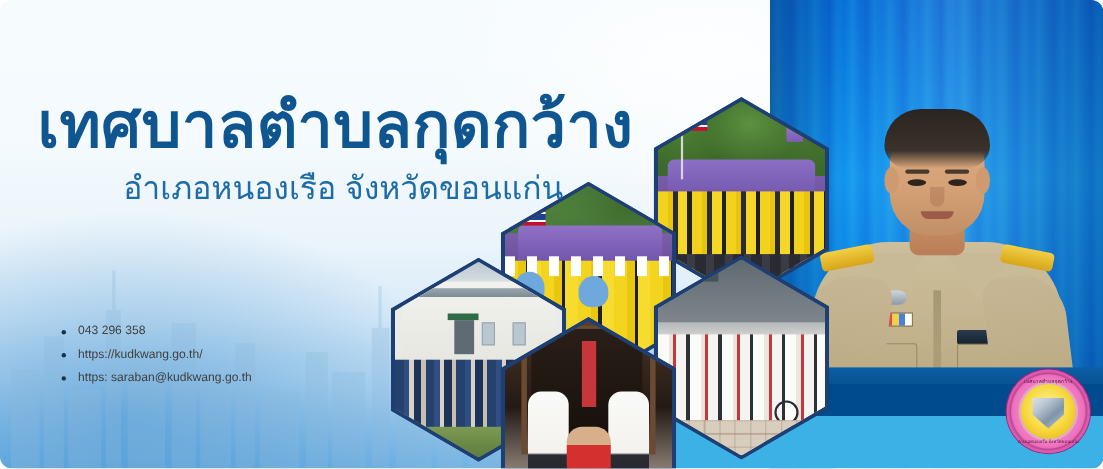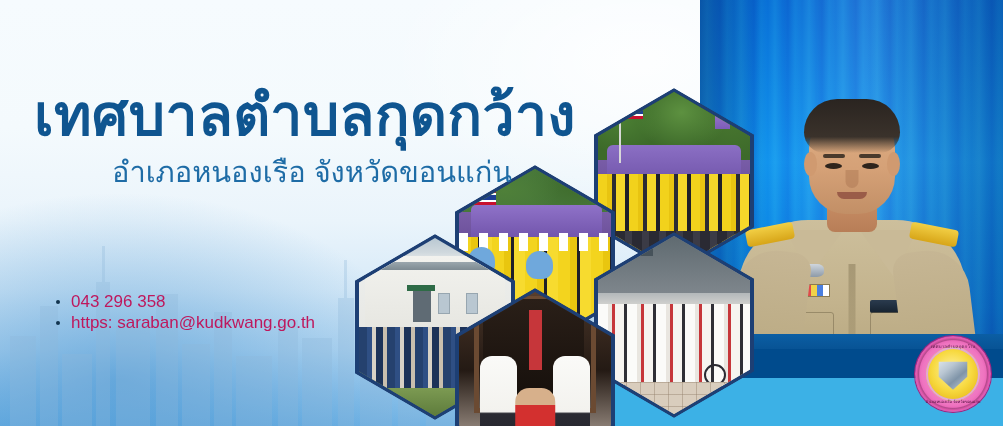--- a/index.html
+++ b/index.html
@@ -7,20 +7,21 @@
   html,body{
     background:#ffffff;
     font-family:"Liberation Sans","DejaVu Sans",sans-serif;
   }
   .banner{
     position:relative;
     width:1003px;
     height:426px;
     overflow:hidden;
     background:#f3f9fd;
+    border-radius:11px;
   }
 
   
   .bg-left{
     position:absolute; left:0; top:0; width:760px; height:426px;
     background:
       linear-gradient(to bottom,
         #f6fbfe 0%, #f4fafd 30%, #eaf4fb 52%, #d7eaf8 68%,
         #b6d8f2 82%, #8dc2ea 92%, #6fb2e4 100%);
   }
@@ -197,23 +198,23 @@
     font-size:29px; line-height:1.1; font-weight:400;
     color:#1e6ca6; white-space:nowrap;
   }
   .contact{
     position:absolute; left:54px; top:291px;
     list-style:none;
   }
   .contact li{
     position:relative;
     padding-left:17px;
-    font-size:17px;
+    font-size:11px;
     line-height:21px;
-    color:#be185d;
+    color:#404040;
     white-space:nowrap;
   }
   .contact li::before{
     content:""; position:absolute; left:2px; top:9px;
     width:4px; height:4px; border-radius:50%; background:#12344f;
   }
 
   
   .collage{ position:absolute; left:0; top:0; width:1003px; height:426px; }
   .hex{
@@ -527,20 +528,21 @@
         </div>
       </div>
     </div>
   </div>
 
   <div class="title">เทศบาลตำบลกุดกว้าง</div>
   <div class="subtitle">อำเภอหนองเรือ จังหวัดขอนแก่น</div>
 
   <ul class="contact">
     <li>043 296 358</li>
+    <li>https://kudkwang.go.th/</li>
     <li>https: saraban@kudkwang.go.th</li>
   </ul>
 
   <div class="seal">
     <div class="seal-ring-text"></div>
     <div class="seal-label">เทศบาลตำบลกุดกว้าง</div>
     <div class="seal-inner">
       <div class="seal-crest"></div>
     </div>
     <div class="seal-sub">อำเภอหนองเรือ  จังหวัดขอนแก่น</div>

